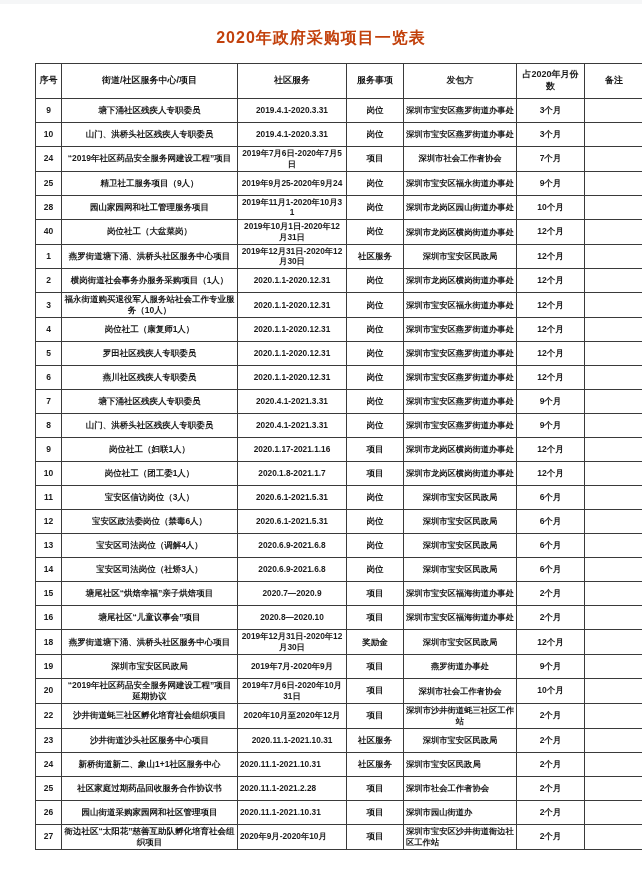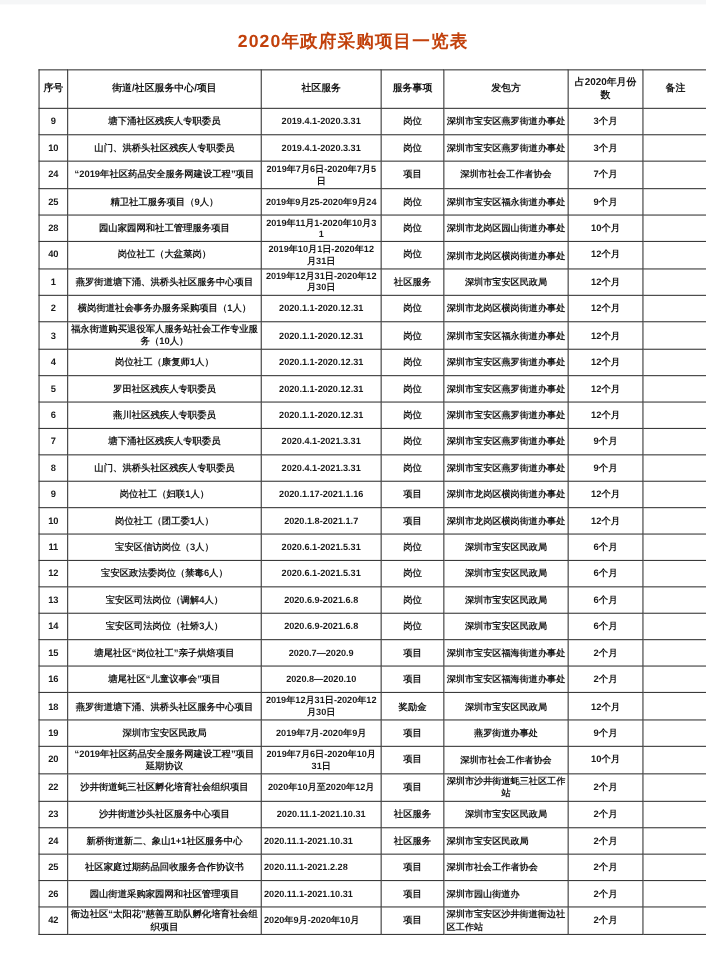--- a/index.html
+++ b/index.html
@@ -261,21 +261,21 @@
           <td class="cell-no">14</td>
           <td class="cell-name">宝安区司法岗位（社矫3人）</td>
           <td class="cell-period">2020.6.9-2021.6.8</td>
           <td class="cell-service">岗位</td>
           <td class="cell-party">深圳市宝安区民政局</td>
           <td class="cell-months">6个月</td>
           <td class="cell-note"></td>
         </tr>
         <tr>
           <td class="cell-no">15</td>
-          <td class="cell-name">塘尾社区“岗位社工”亲子烘焙项目</td>
+          <td class="cell-name">塘尾社区“烘焙幸福”亲子烘焙项目</td>
           <td class="cell-period">2020.7—2020.9</td>
           <td class="cell-service">项目</td>
           <td class="cell-party">深圳市宝安区福海街道办事处</td>
           <td class="cell-months">2个月</td>
           <td class="cell-note"></td>
         </tr>
         <tr>
           <td class="cell-no">16</td>
           <td class="cell-name">塘尾社区“儿童议事会”项目</td>
           <td class="cell-period">2020.8—2020.10</td>
@@ -350,21 +350,21 @@
         <tr>
           <td class="cell-no">26</td>
           <td class="cell-name">园山街道采购家园网和社区管理项目</td>
           <td class="cell-period al">2020.11.1-2021.10.31</td>
           <td class="cell-service">项目</td>
           <td class="cell-party al">深圳市园山街道办</td>
           <td class="cell-months">2个月</td>
           <td class="cell-note"></td>
         </tr>
         <tr>
-          <td class="cell-no">42</td>
+          <td class="cell-no">27</td>
           <td class="cell-name">衙边社区“太阳花”慈善互助队孵化培育社会组织项目</td>
           <td class="cell-period al">2020年9月-2020年10月</td>
           <td class="cell-service">项目</td>
           <td class="cell-party al">深圳市宝安区沙井街道衙边社区工作站</td>
           <td class="cell-months">2个月</td>
           <td class="cell-note"></td>
         </tr>
       </tbody>
   </table>
 </div>

